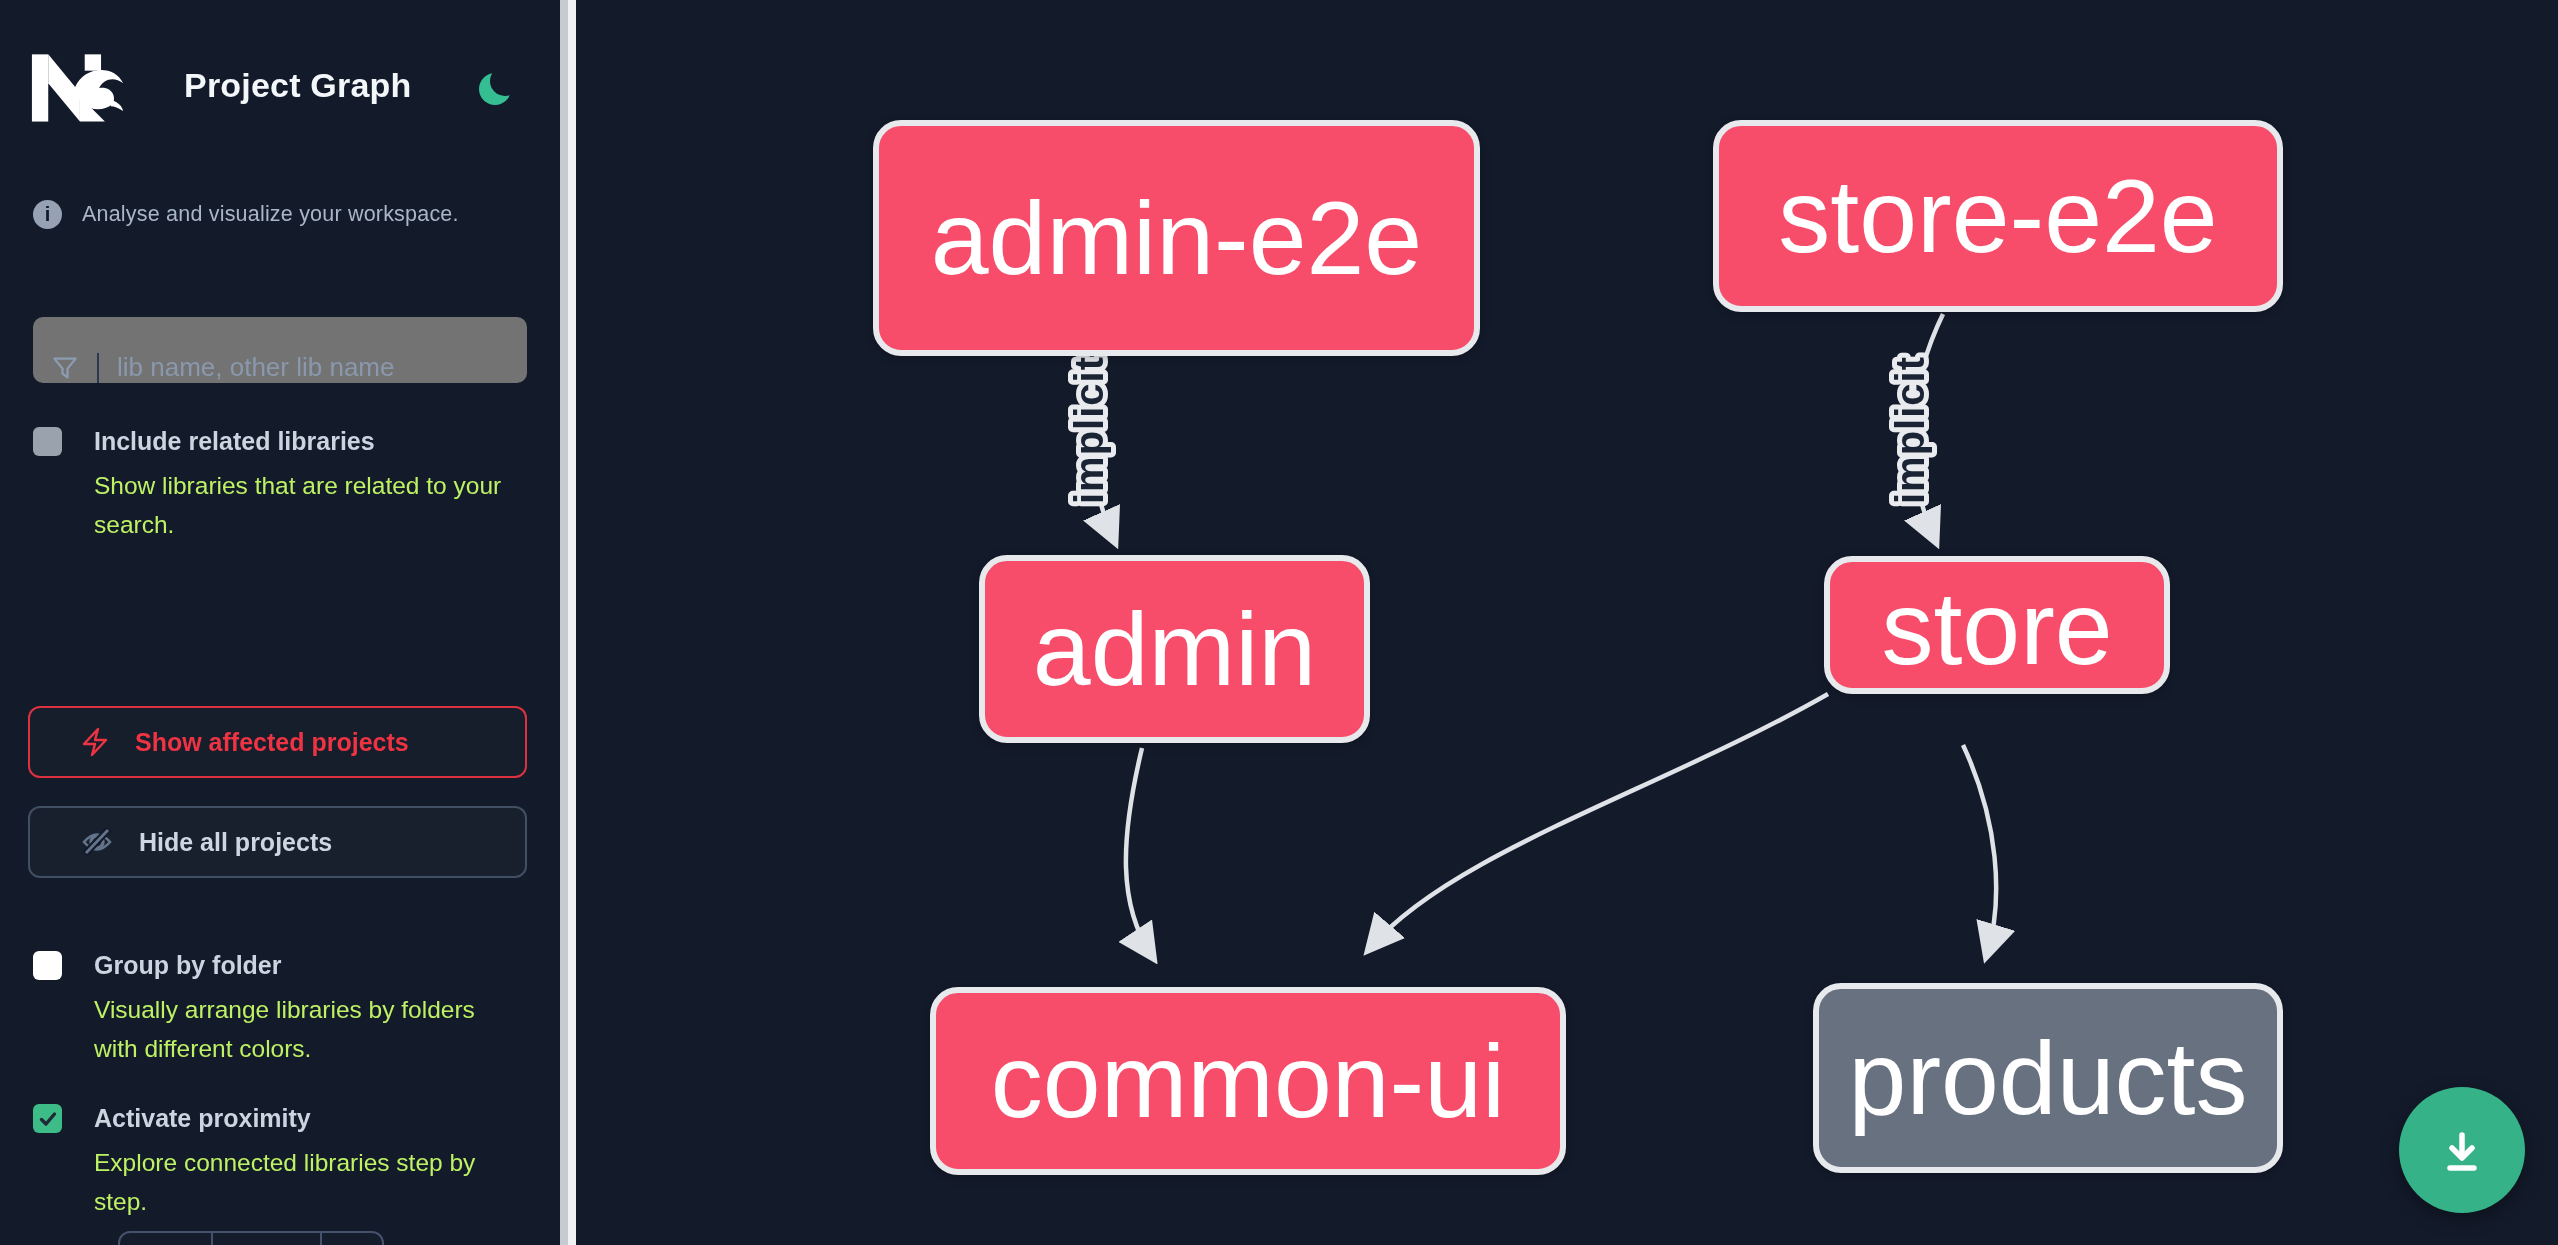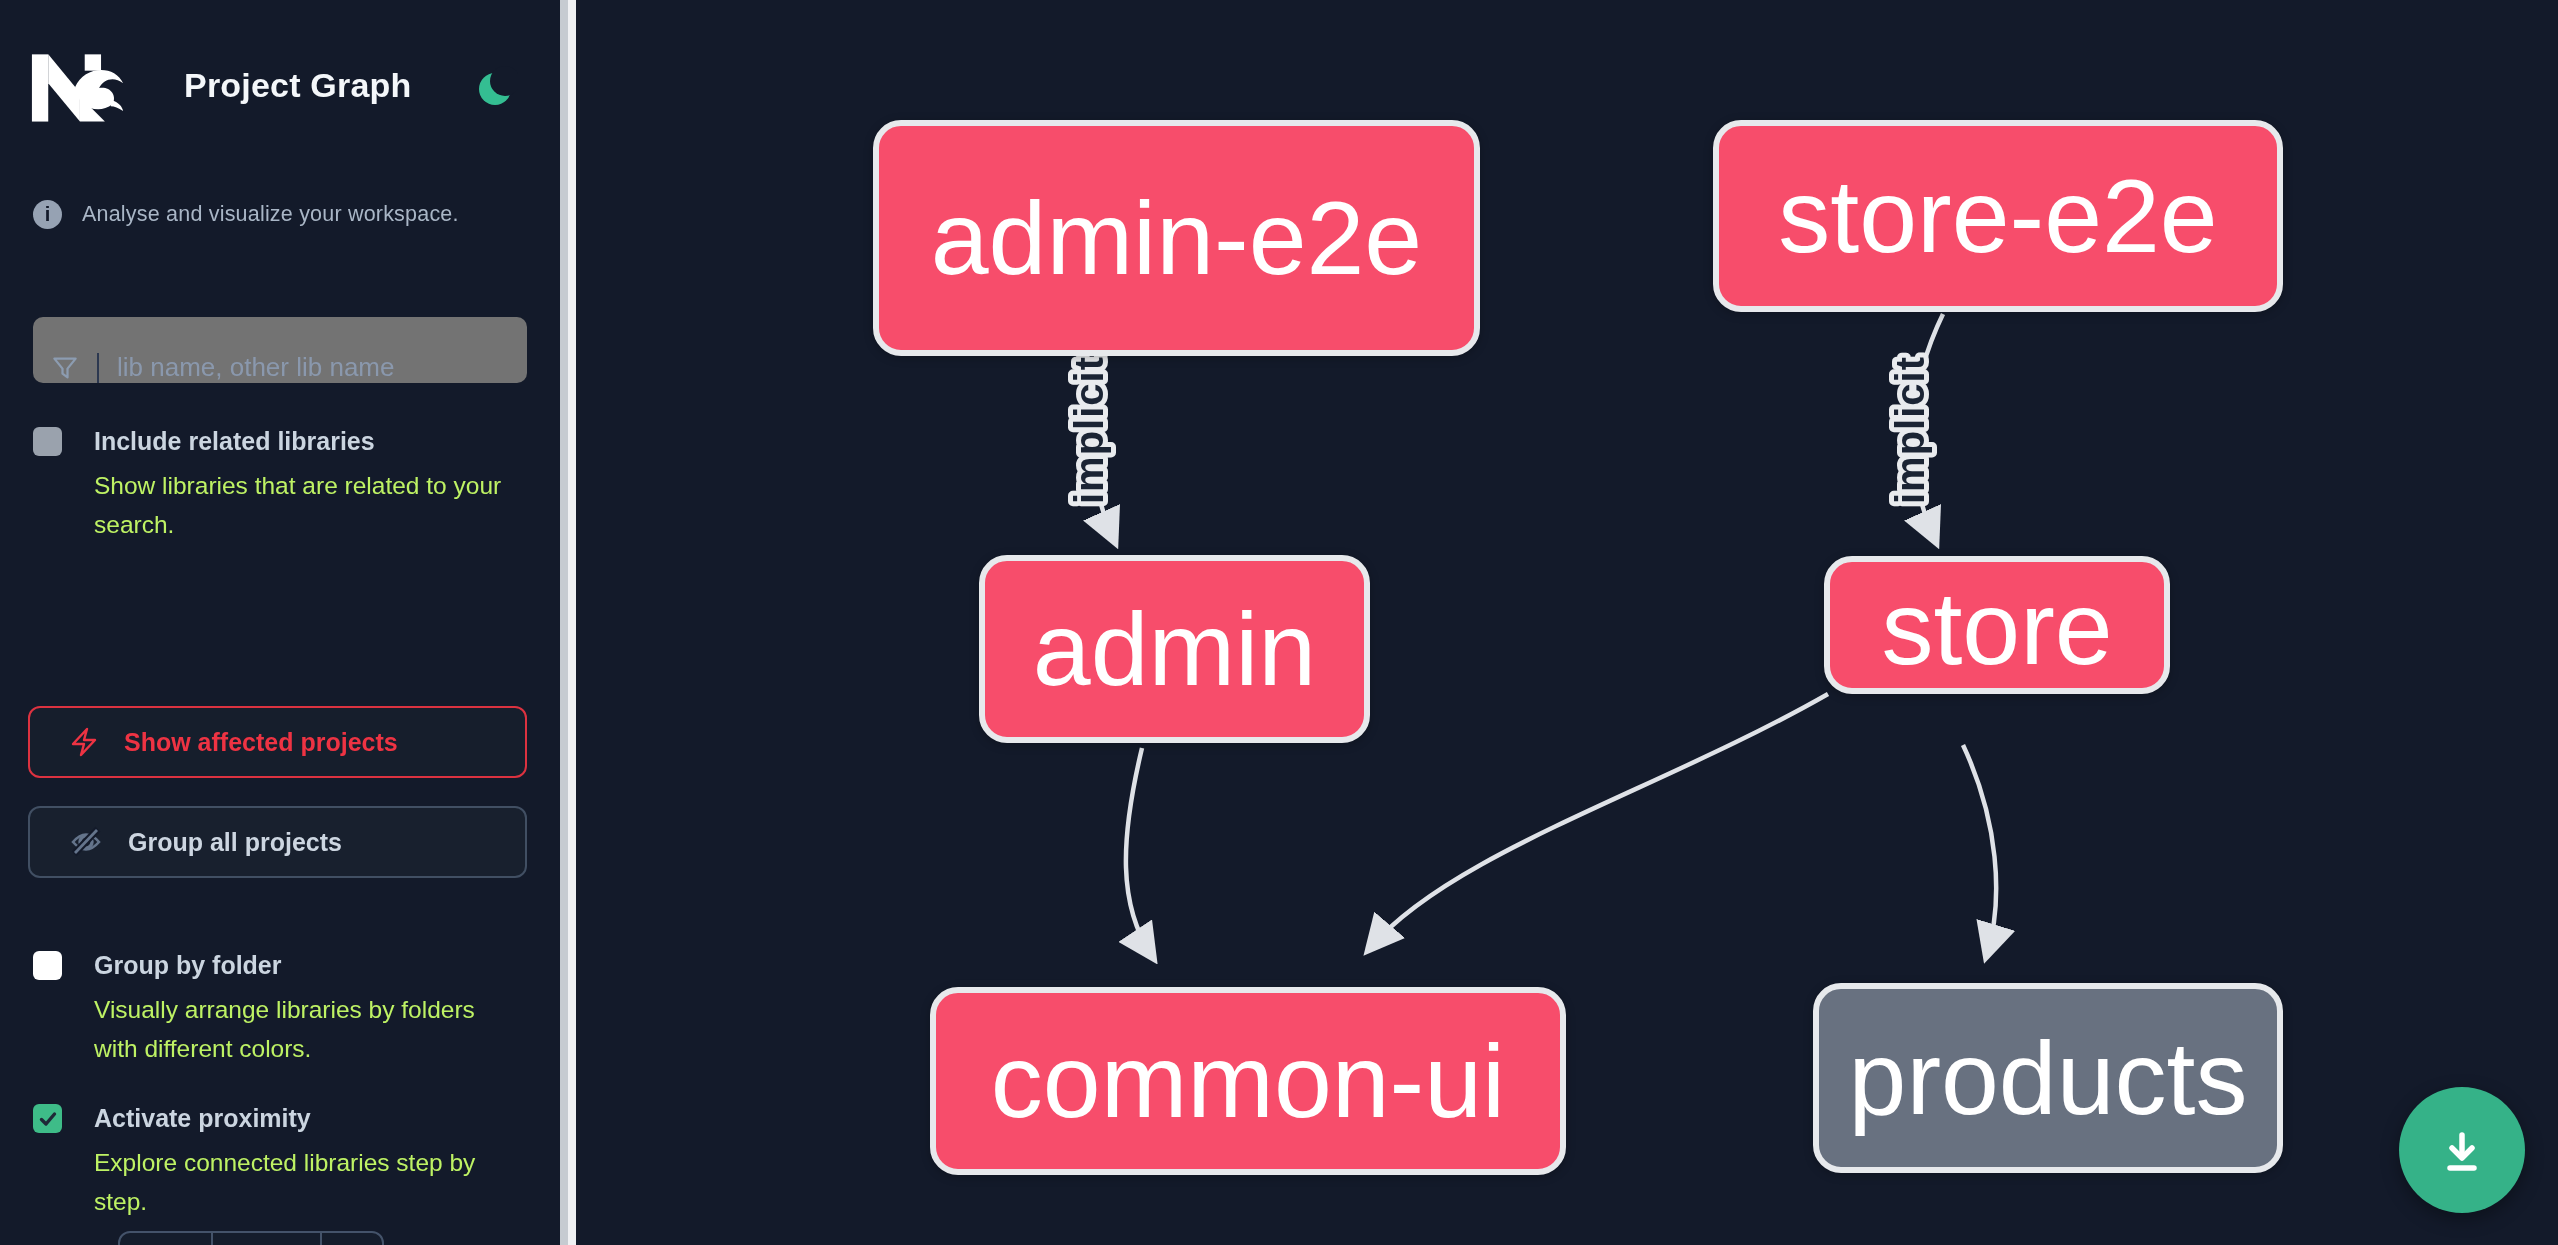--- a/index.html
+++ b/index.html
@@ -29,21 +29,21 @@
   .opt-row{position:absolute;left:33px;width:470px;}
   .opt-head{display:flex;align-items:center;gap:32px;}
   .checkbox{width:29px;height:29px;border-radius:6px;flex:0 0 auto;display:flex;align-items:center;justify-content:center;cursor:pointer;}
   .cb-gray{background:#9aa2ad;}
   .cb-white{background:#ffffff;}
   .cb-green{background:#3ebc88;}
   .opt-label{font-size:25px;font-weight:700;color:#cbd5e0;}
   .opt-desc{margin:10px 0 0 61px;font-size:24.5px;line-height:39px;color:#bef264;max-width:432px;}
 
   .action-btn{position:absolute;left:28px;width:499px;height:72px;border-radius:12px;display:flex;align-items:center;
-              gap:24px;padding-left:38px;cursor:pointer;background:#18202e;border:2px solid #414f63;}
+              gap:24px;padding-left:49px;cursor:pointer;background:#18202e;border:2px solid #414f63;}
   .action-btn .btn-label{font-size:25px;font-weight:700;color:#cdd6e1;}
   .btn-focused{background:#192233;border:4px solid #2563eb;box-shadow:0 0 0 3px #f7f9fb;padding-left:30px;}
   .btn-affected{background:#161e2c;border:2px solid #dc3240;}
   .btn-affected .btn-label{color:#ee3343;}
 
   .segmented{position:absolute;left:118px;top:1231px;width:266px;height:40px;border:2px solid #44536a;
              border-radius:12px 12px 0 0;background:#151d2c;}
   .seg-div{position:absolute;top:0;width:2px;height:100%;background:#44536a;}
 
   
@@ -126,21 +126,21 @@
       <span class="btn-label">Show affected projects</span>
     </div>
 
     <div class="action-btn" style="top:806px">
       <svg width="36" height="34" viewBox="0 0 36 34" fill="none" stroke="#64748b" stroke-width="2.6">
         <path d="M5,17 Q18,2 31,17 Q18,32 5,17 Z"></path>
         <circle cx="18" cy="17" r="6" stroke-width="3.4"></circle>
         <line x1="6" y1="29" x2="30" y2="4" stroke="#131a2a" stroke-width="7"></line>
         <line x1="7" y1="28" x2="29" y2="5" stroke-width="2.8"></line>
       </svg>
-      <span class="btn-label">Group all projects</span>
+      <span class="btn-label">Hide all projects</span>
     </div>
 
     <div class="opt-row" style="top:951px">
       <div class="opt-head">
         <div class="checkbox cb-white"></div>
         <div class="opt-label">Group by folder</div>
       </div>
       <div class="opt-desc">Visually arrange libraries by folders with different colors.</div>
     </div>
 

